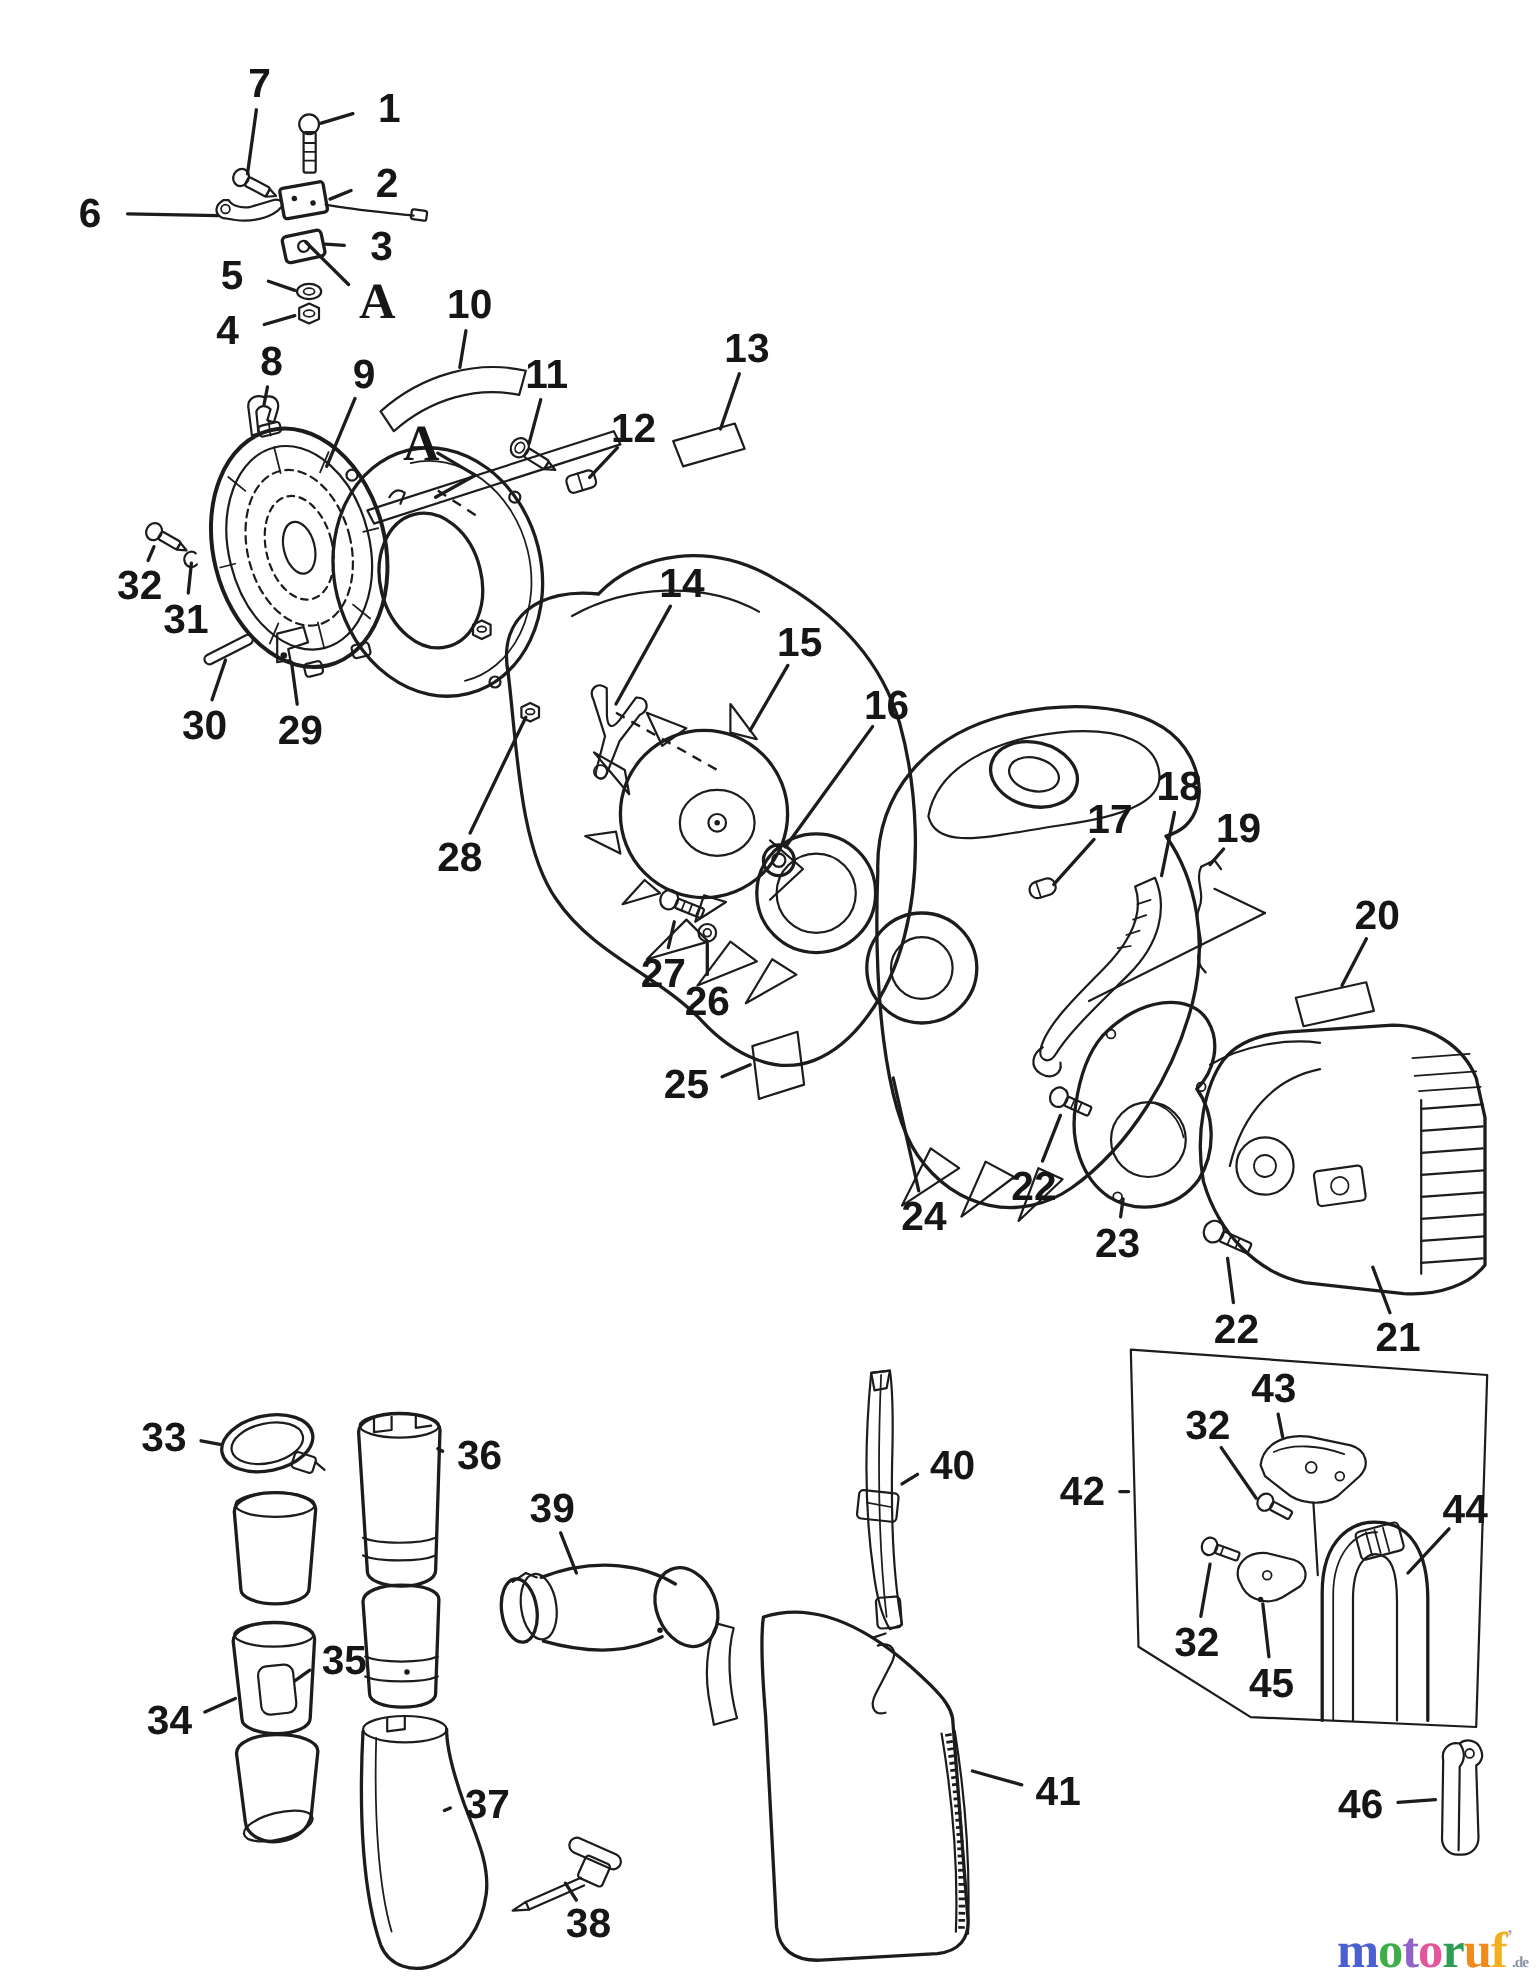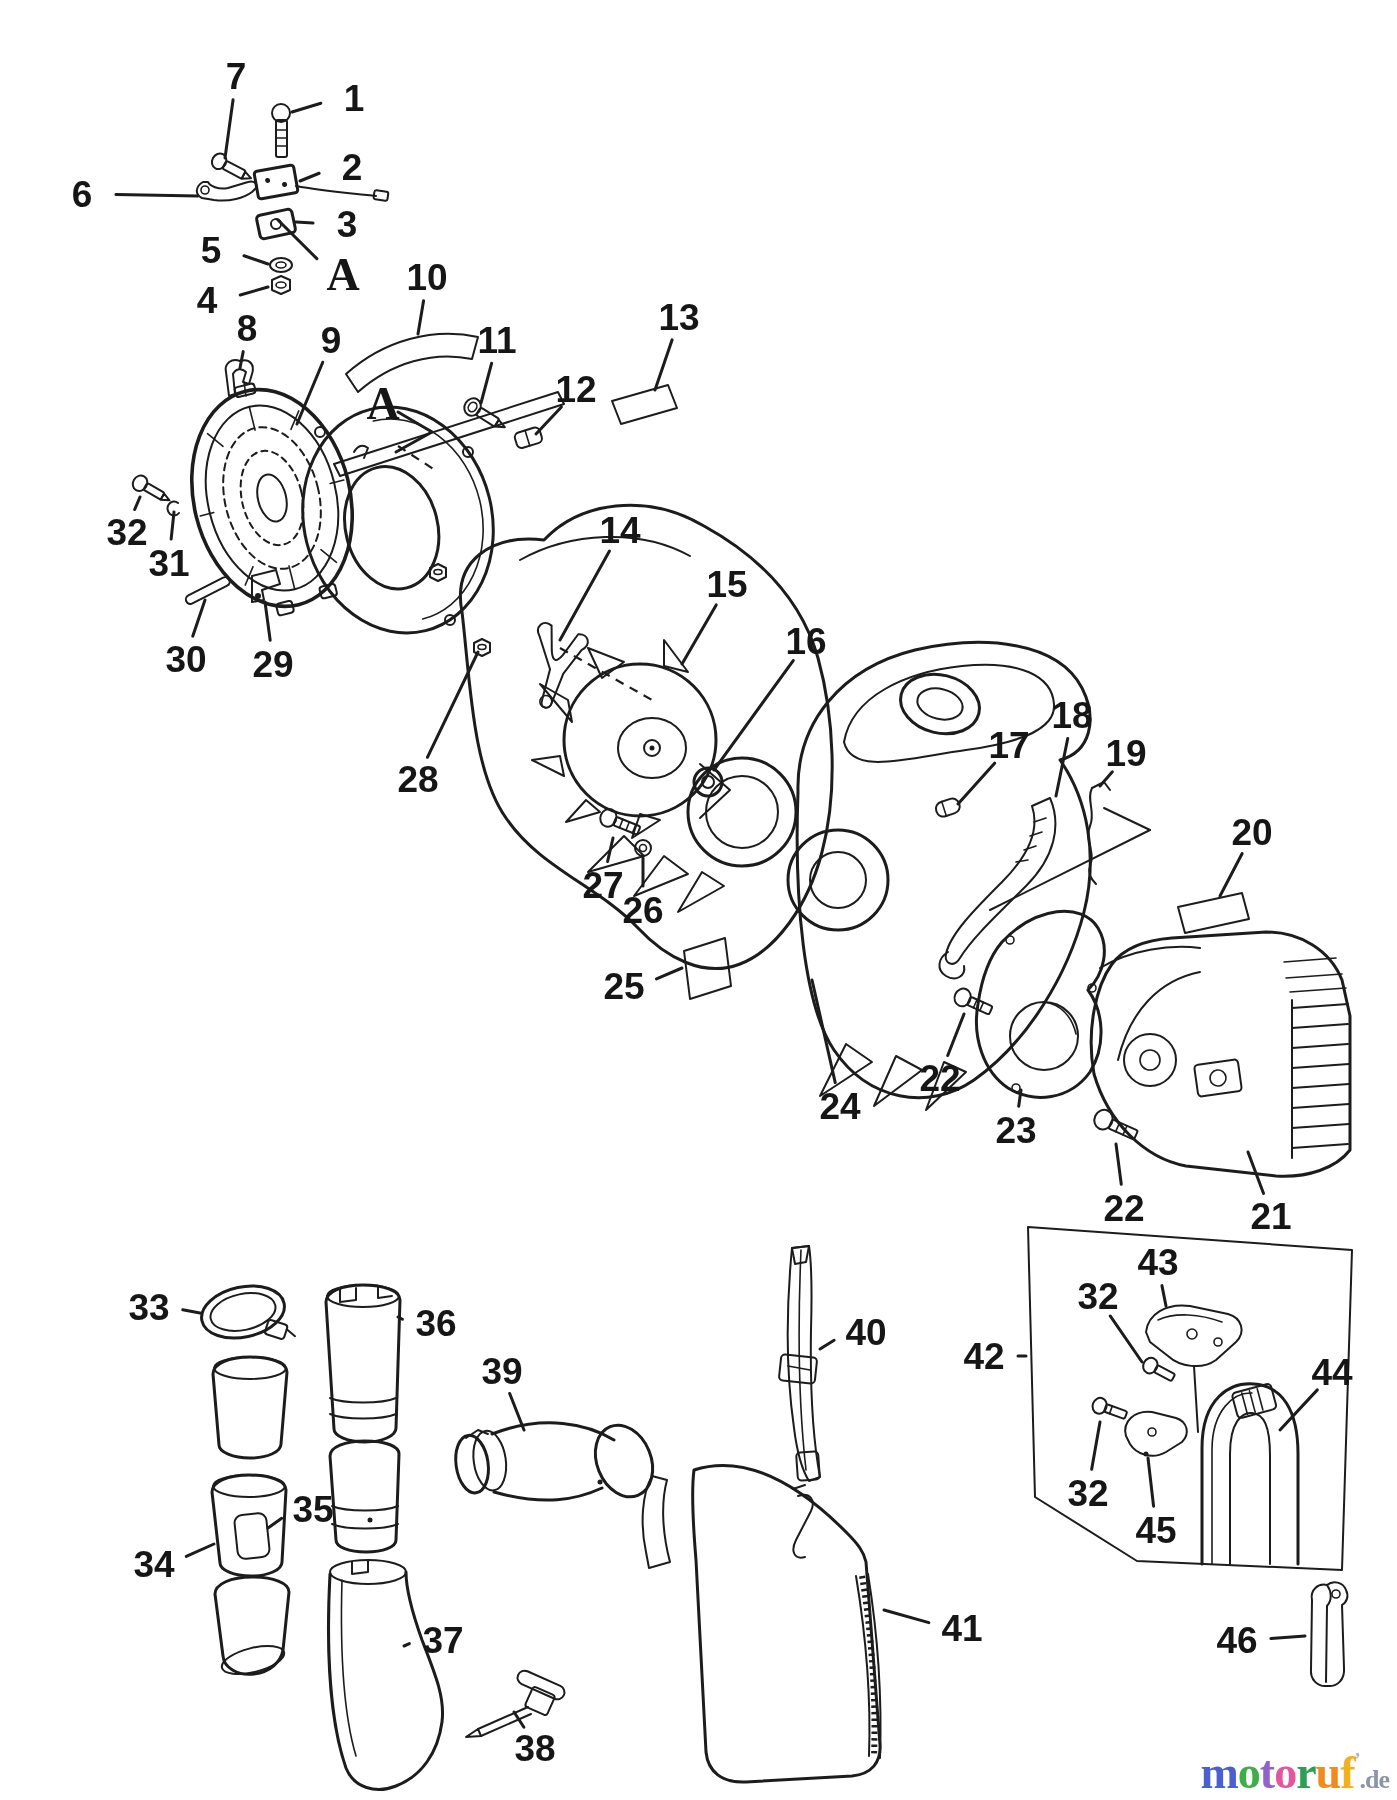--- a/index.html
+++ b/index.html
@@ -11,21 +11,21 @@
   .ln2 { fill:none; stroke:#1c1c1c; stroke-width:2; stroke-linecap:round; stroke-linejoin:round; }
   .ln15{ fill:none; stroke:#1c1c1c; stroke-width:1.6; stroke-linecap:round; }
   .dash{ fill:none; stroke:#1c1c1c; stroke-width:2.2; stroke-dasharray:9 7; }
   .fillb{ fill:#1c1c1c; stroke:none; }
   .callout { font:700 37px "Liberation Sans", sans-serif; fill:#161616; }
   .marker  { font:700 46px "Liberation Serif", serif; fill:#161616; }
   .leader  { stroke:#1c1c1c; stroke-width:3; stroke-linecap:round; fill:none; }
   #logo { position:absolute; right:8px; bottom:4px; font-family:"Liberation Serif", serif;
           font-weight:700; font-size:46px; letter-spacing:-1px; line-height:1; }
   #logo .mk { font-size:18px; vertical-align:22px; }
-  #logo .sfx { font-size:26px; font-weight:700; }
+  #logo .sfx { font-size:14px; font-weight:700; }
 </style>
 </head>
 <body>
 
 <div class="stage">
 <svg id="diagram-svg" width="1397" height="1800" viewBox="0 0 1397 1800">
 
   <g>
     <g>
       <circle class="ln2" cx="281" cy="113" r="9"></circle>

